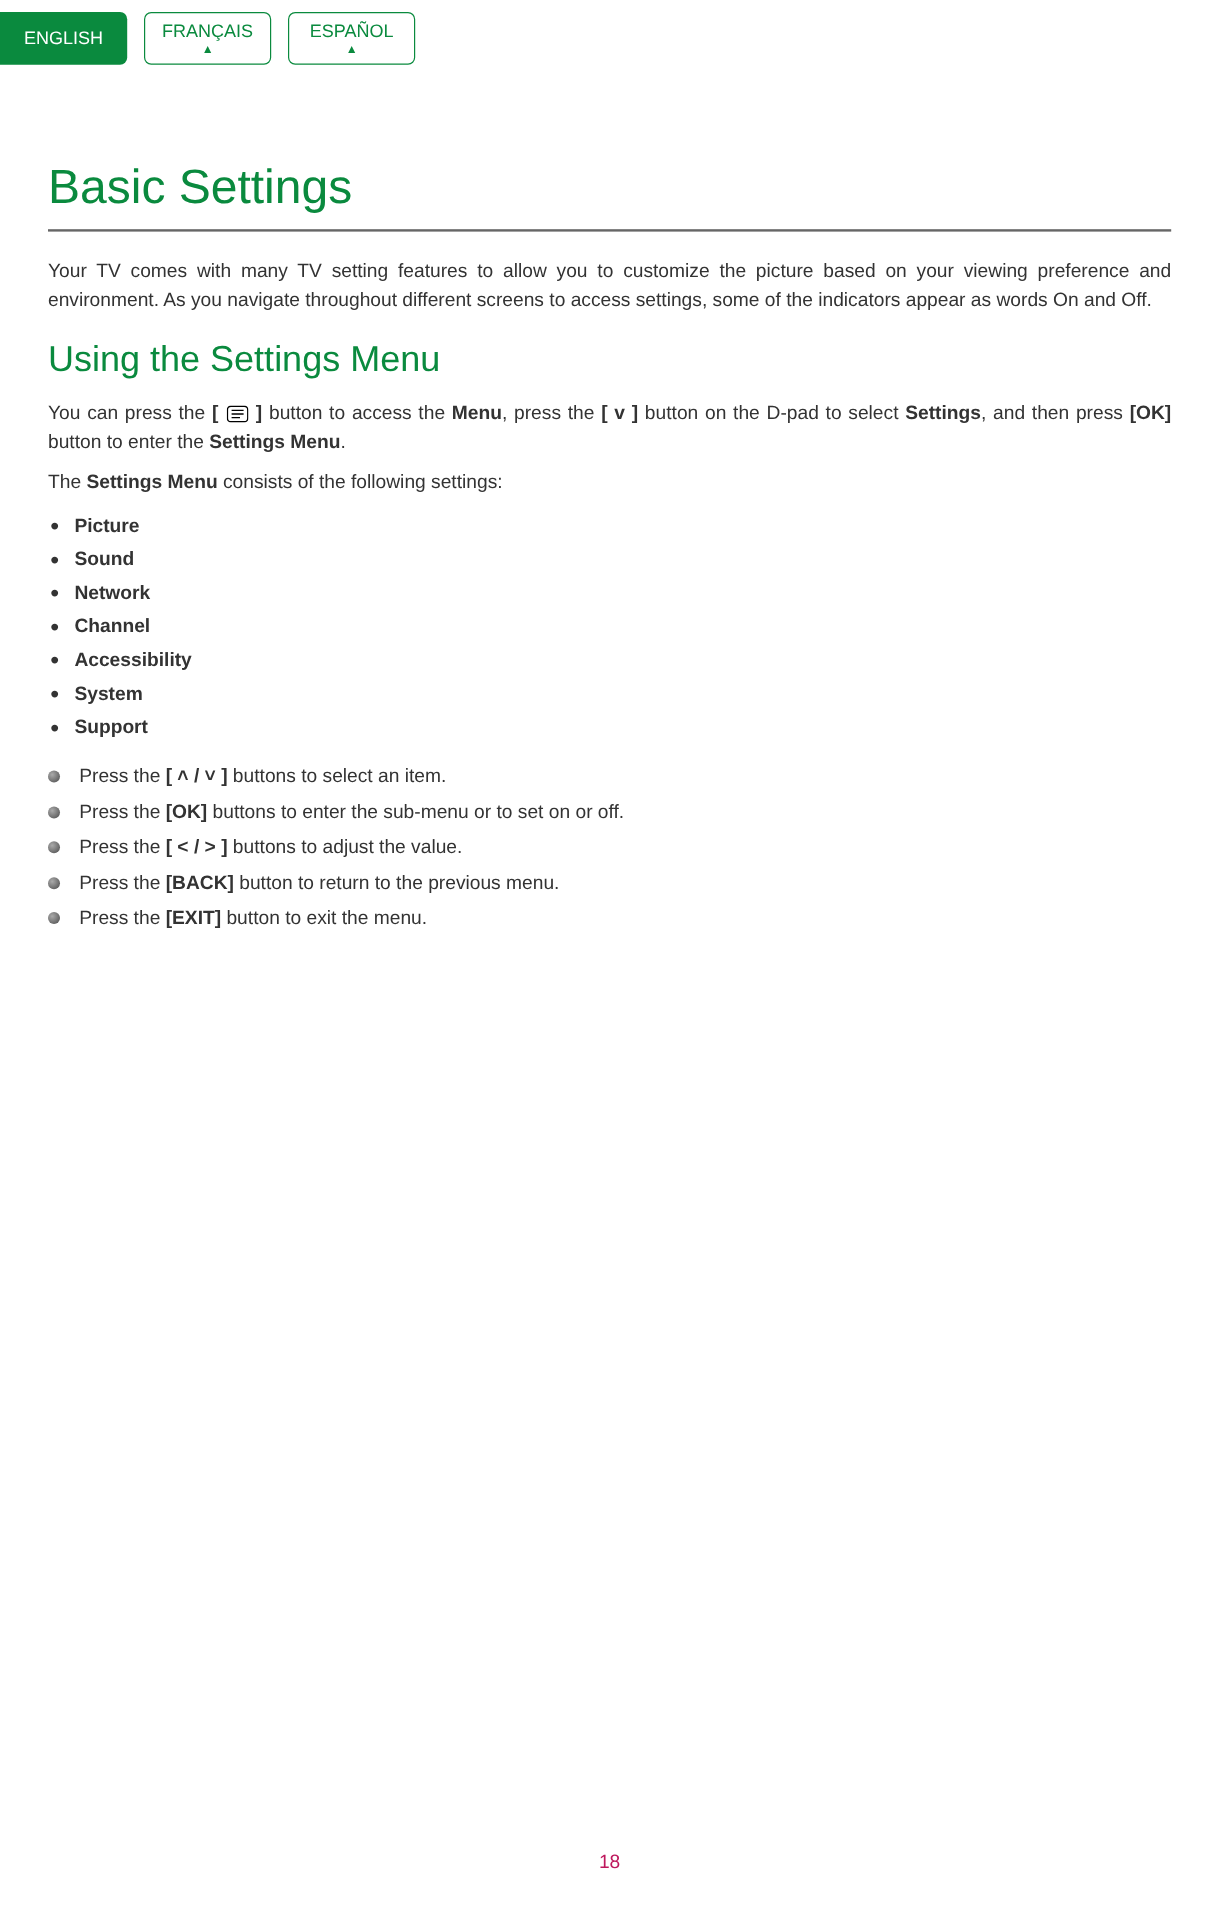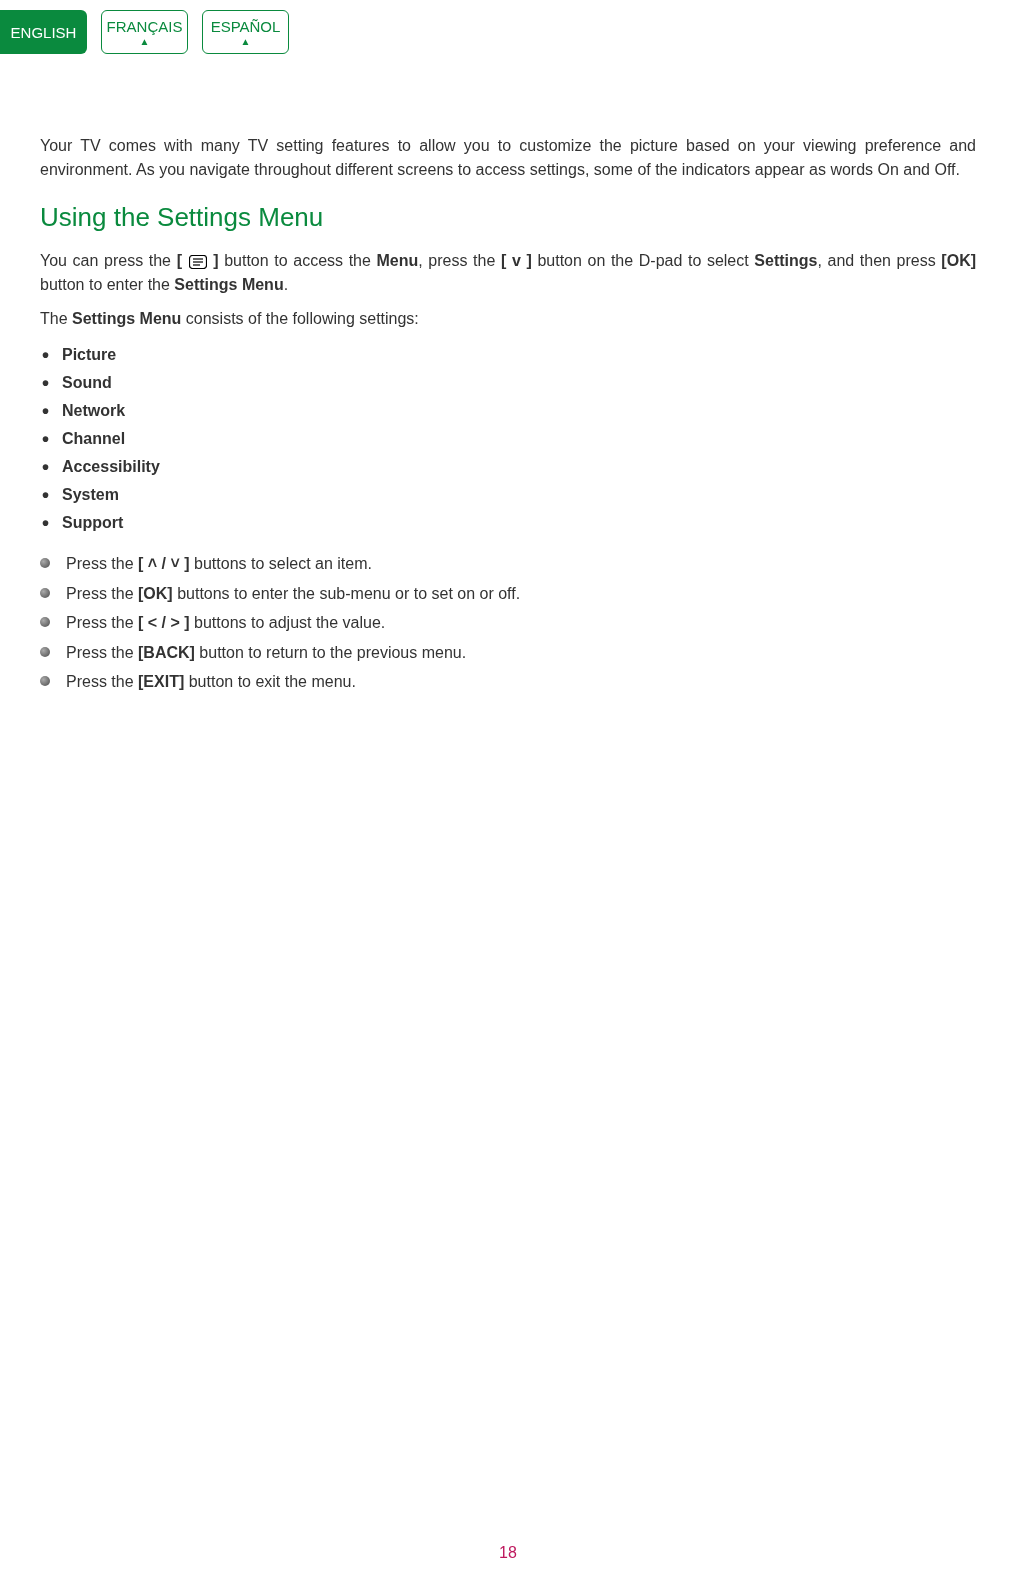--- a/index.html
+++ b/index.html
@@ -13,21 +13,21 @@
       height: 1592px;
       background: #fff;
       position: relative;
     }
     .tabs {
       display: flex;
       gap: 14px;
       padding: 10px 0 0 0;
     }
     .tab {
-      width: 87px;
+      width: 106px;
       height: 44px;
       display: flex;
       flex-direction: column;
       align-items: center;
       justify-content: center;
       border-radius: 6px;
       font-size: 15px;
       font-weight: 500;
       cursor: pointer;
       position: relative;
@@ -62,21 +62,21 @@
     }
     .intro {
       font-size: 16px;
       color: #333;
       line-height: 1.5;
       text-align: justify;
       margin-bottom: 20px;
     }
     .subtitle {
       font-family: "Century Gothic", "Futura", Arial, sans-serif;
-      font-size: 26px;
+      font-size: 30px;
       font-weight: 400;
       color: #0a8a3e;
       margin-bottom: 16px;
     }
     .para {
       font-size: 16px;
       color: #333;
       line-height: 1.5;
       text-align: justify;
       margin-bottom: 10px;
@@ -148,20 +148,21 @@
     <span>FRANÇAIS</span>
     <span class="arrow">▲</span>
   </div>
   <div class="tab inactive">
     <span>ESPAÑOL</span>
     <span class="arrow">▲</span>
   </div>
 </div>
 
 <div class="content">
+  <h1 class="title">Basic Settings</h1>
 
   <p class="intro">Your TV comes with many TV setting features to allow you to customize the picture based on your viewing preference and environment. As you navigate throughout different screens to access settings, some of the indicators appear as words On and Off.</p>
 
   <h2 class="subtitle">Using the Settings Menu</h2>
 
   <p class="para">
     <span>You can press the </span><b>[ </b><span class="menu-icon">
         <svg width="18" height="14" viewBox="0 0 18 14">
           <rect x="0.5" y="0.5" width="17" height="13" rx="3" fill="none" stroke="#000" stroke-width="1.2"></rect>
           <line x1="4" y1="4" x2="14" y2="4" stroke="#000" stroke-width="1.2"></line>

